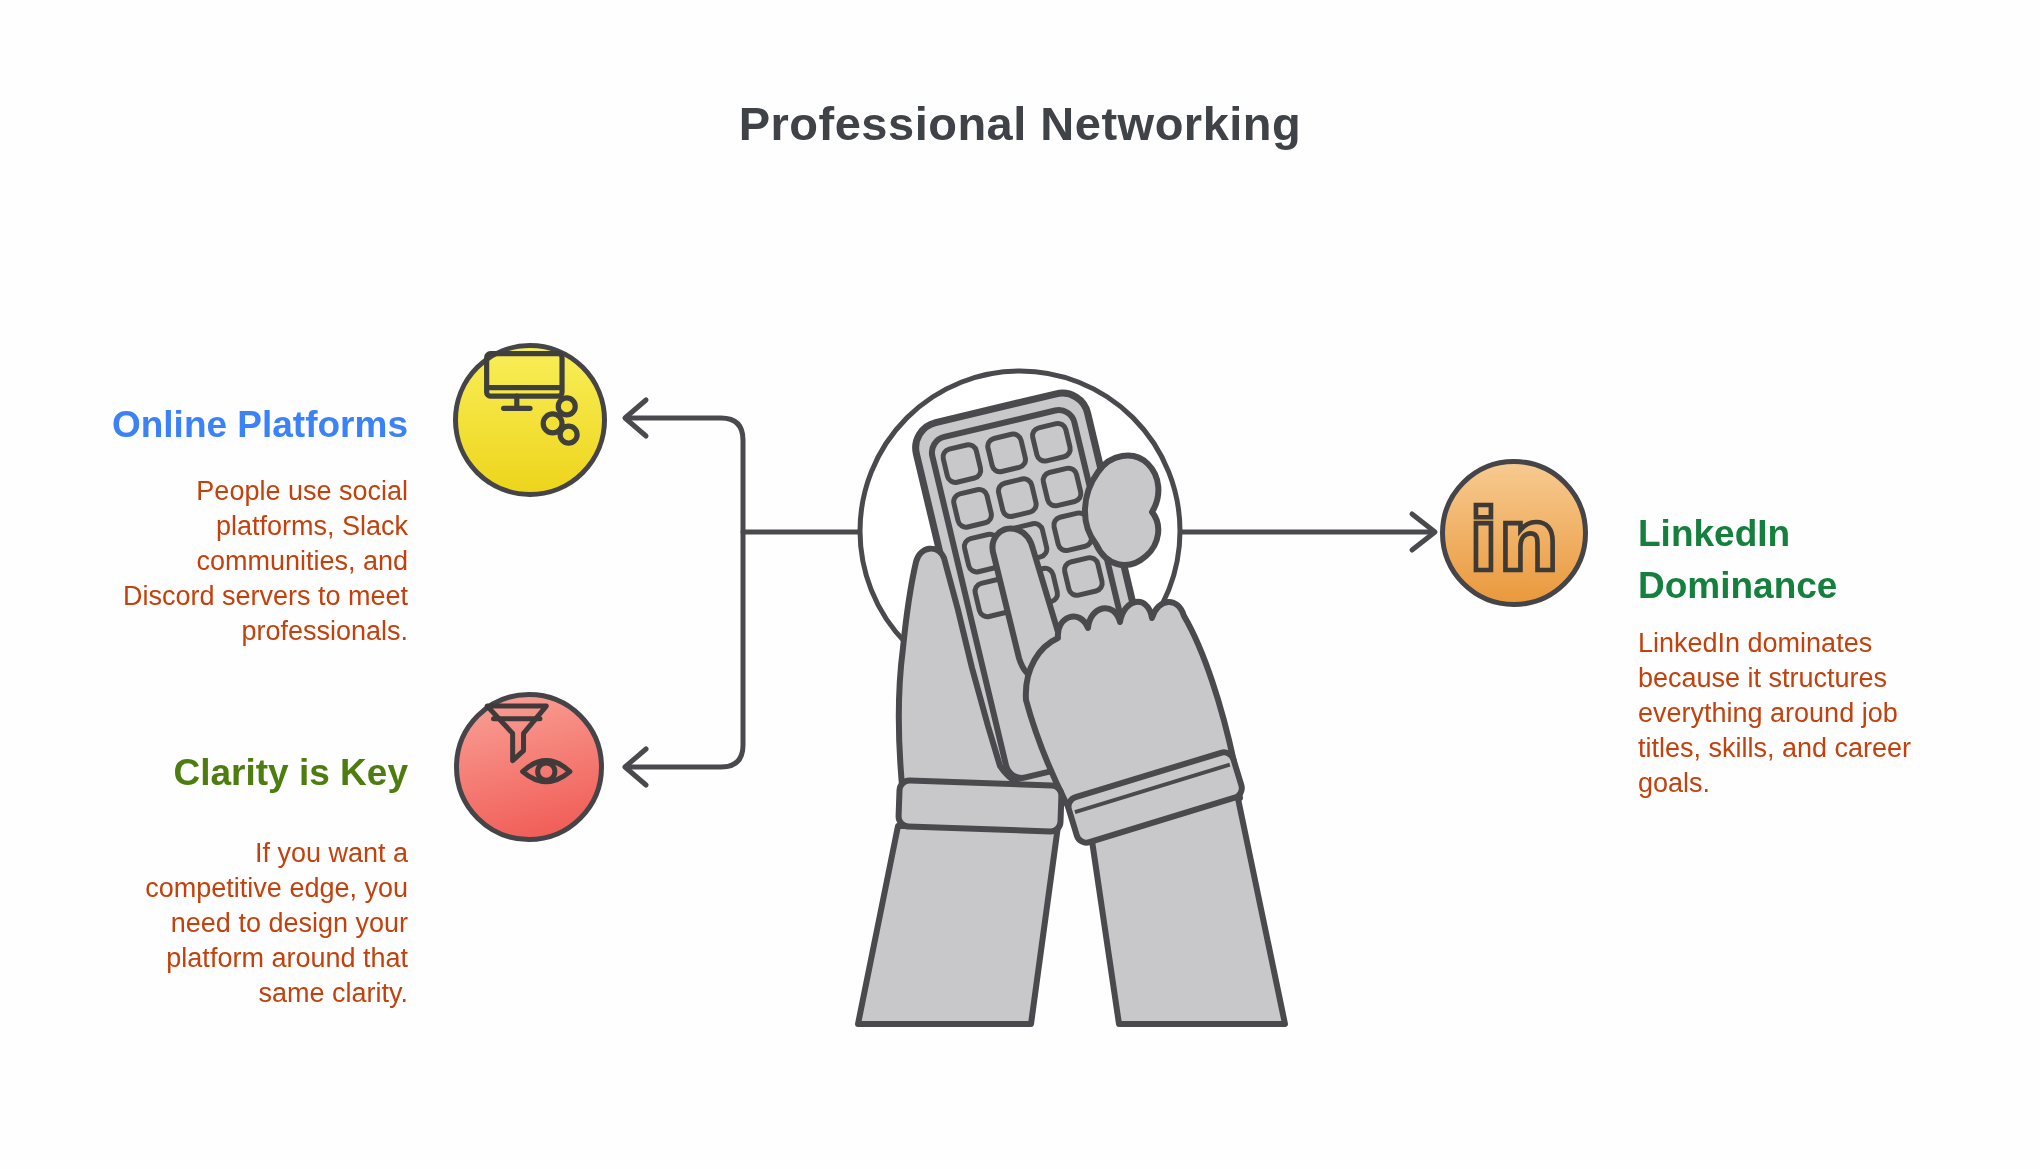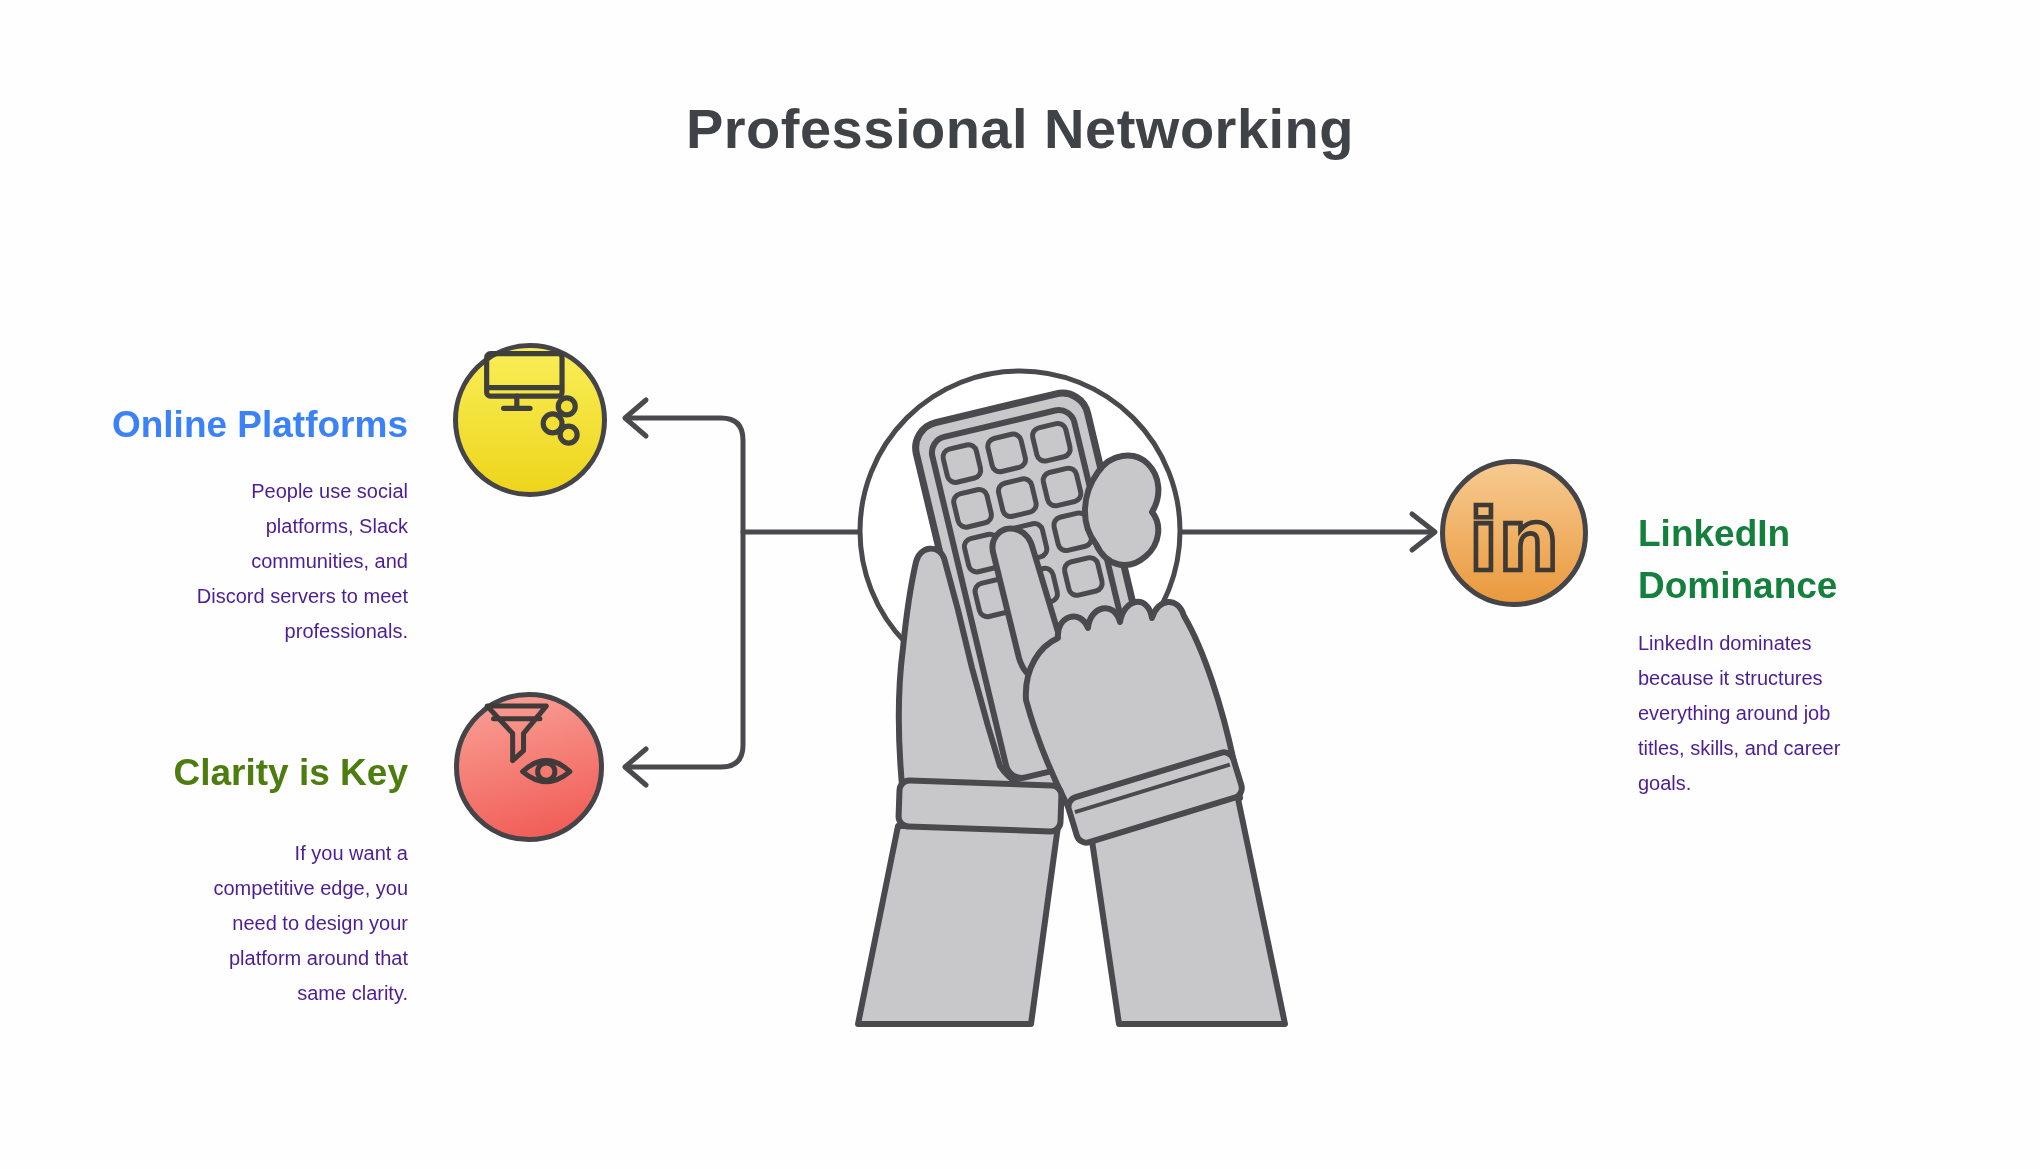--- a/index.html
+++ b/index.html
@@ -3,25 +3,25 @@
 <meta charset="utf-8">
 <style>
   html,body{margin:0;padding:0;background:#ffffff;}
   .canvas{
     position:relative;width:2040px;height:1169px;overflow:hidden;background:#fefefe;
     font-family:"Liberation Sans",sans-serif;
   }
   .art{position:absolute;left:0;top:0;width:2040px;height:1169px;}
   .page-title{
     position:absolute;left:0;top:96px;width:2040px;margin:0;
-    text-align:center;font-size:56px;font-weight:700;color:#3f4347;letter-spacing:.5px;
+    text-align:center;font-size:47px;font-weight:700;color:#3f4347;letter-spacing:.5px;
   }
   .txt{position:absolute;white-space:pre-line;}
   .heading{font-size:37px;font-weight:700;line-height:1.25;}
-  .body{font-size:20px;line-height:35px;color:#4c1d95;font-weight:400;}
+  .body{font-size:27px;line-height:35px;color:#c2410c;font-weight:400;}
   .left-col{left:40px;width:368px;text-align:right;}
   .right-col{left:1638px;width:345px;text-align:left;}
   .h-online{top:402px;color:#3b82f6;}
   .b-online{top:474px;}
   .h-clarity{top:750px;color:#4d7c0f;}
   .b-clarity{top:836px;}
   .h-linkedin{top:508px;color:#15803d;line-height:52px;}
   .b-linkedin{top:626px;}
   .circle{
     position:absolute;border-radius:50%;border:5px solid #454449;box-sizing:border-box;

